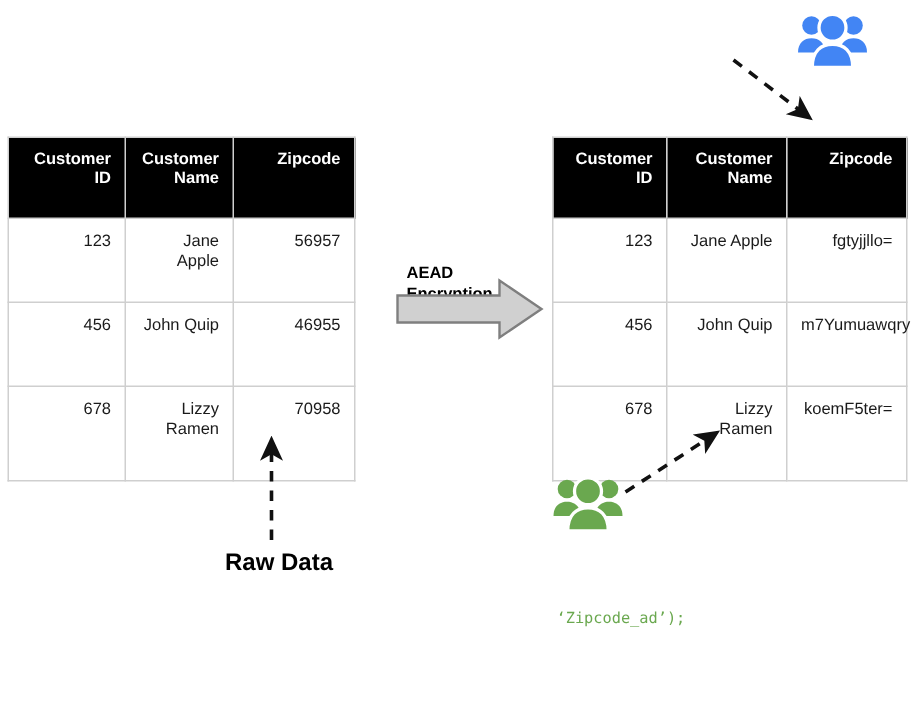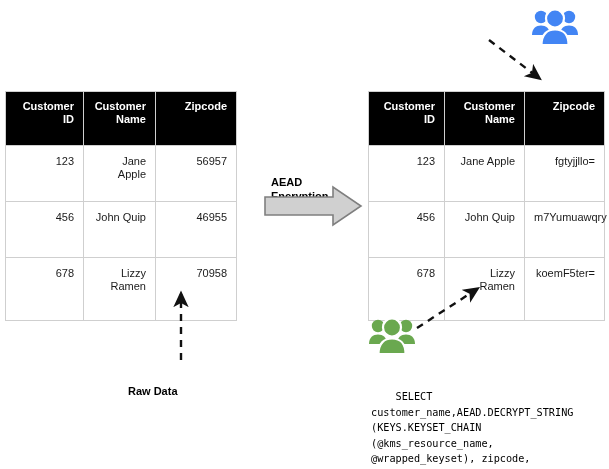--- a/index.html
+++ b/index.html
@@ -116,26 +116,25 @@
     position: absolute;
     left: 263px;
     top: 185px;
     width: 100px;
     height: 42px;
   }
 
   
   #raw-data-label {
     position: absolute;
-    left: 128px;
+    left: 150px;
     top: 367px;
-    font-size: 11px;
+    font-size: 16px;
     font-weight: bold;
     color: #000000;
-    margin-top: 18px;
   }
   #raw-data-arrow {
     position: absolute;
     left: 168px;
     top: 290px;
     width: 26px;
     height: 72px;
   }
 
   
@@ -302,20 +301,16 @@
       <defs>
         <marker id="arrowhead-dark-3" markerWidth="7" markerHeight="7" refX="5.5" refY="3.2" orient="auto">
           <path d="M0,0 L7,3.2 L0,6.4 L1.8,3.2 Z" fill="#111111"></path>
         </marker>
       </defs>
       <line x1="2" y1="44" x2="62" y2="5" stroke="#111111" stroke-width="2.4" stroke-dasharray="7,6" marker-end="url(#arrowhead-dark-3)"></line>
     </svg>
   </div>
 
   <div class="sql-block" id="select-statement">
-    <span>SELECT
-customer_name,AEAD.DECRYPT_STRING
-(KEYS.KEYSET_CHAIN
-(@kms_resource_name,
-@wrapped_keyset), zipcode,</span><br><span class="sql-green">‘Zipcode_ad’);</span>
+    <br><span class="sql-green">‘Zipcode_ad’);</span>
   </div>
 
 </div>
 
 </body></html>

